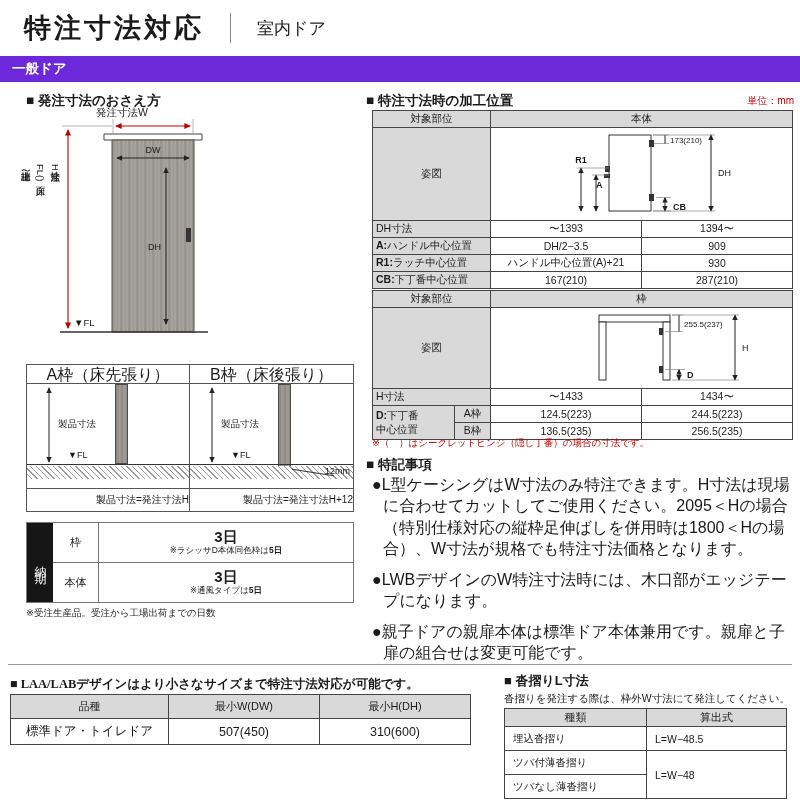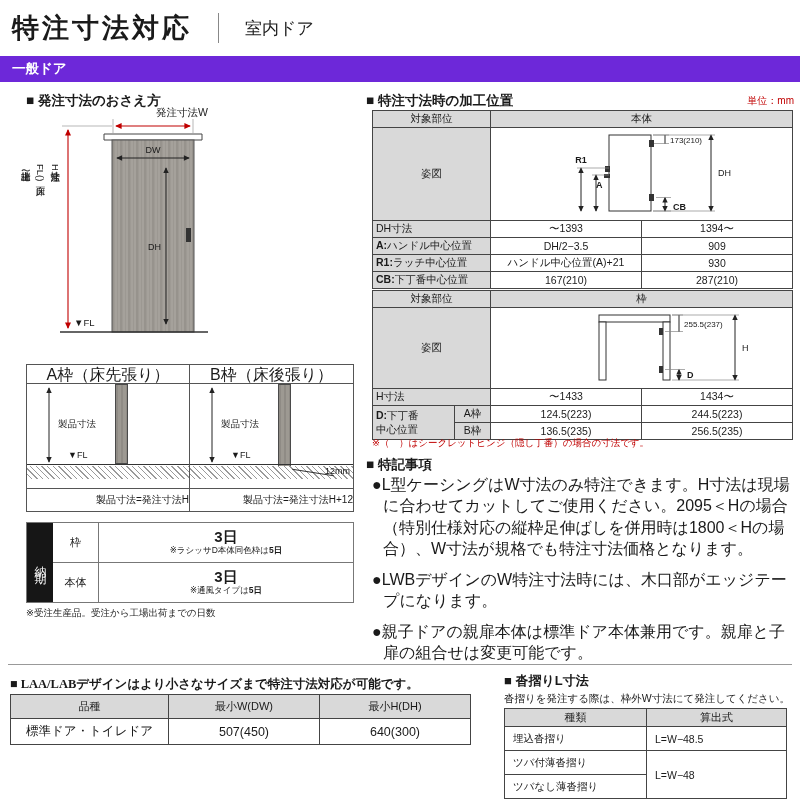--- a/index.html
+++ b/index.html
@@ -2,36 +2,36 @@
 <html><head>
 <meta charset="utf-8">
 <style>
   * { margin:0; padding:0; box-sizing:border-box; }
   html,body { width:800px; height:800px; background:#fff; color:#1a1a1a;
     font-family:"Liberation Sans","DejaVu Sans",sans-serif; }
   .page { position:relative; width:800px; height:800px; overflow:hidden; }
 
   
   .header { position:absolute; left:0; top:0; width:800px; height:56px;
-    display:flex; align-items:center; padding-left:12px; }
+    display:flex; align-items:center; padding-left:24px; }
   .hdr-title { font-size:27px; font-weight:bold; letter-spacing:3px; }
   .hdr-div { width:1px; height:30px; background:#888; margin:0 26px; }
   .hdr-sub { font-size:17px; }
   .catbar { position:absolute; left:0; top:56px; width:800px; height:26px;
     background:#6d28d9; color:#fff; font-size:13.5px; font-weight:bold;
     line-height:26px; padding-left:12px; }
 
   .sec-title { position:absolute; font-size:13.5px; font-weight:bold; }
   .unit { position:absolute; left:690px; top:94px; width:104px; text-align:right;
     font-size:10px; color:#c00000; }
 
   
   .door-wrap { position:absolute; left:16px; top:106px; width:340px; height:252px; }
   .door-wrap svg { position:absolute; left:0; top:0; }
-  .lbl-order-w { position:absolute; left:80px; top:0; width:112px; text-align:right; font-size:10.5px; }
+  .lbl-order-w { position:absolute; left:80px; top:0; width:112px; text-align:left; font-size:10.5px; }
   .v-label { position:absolute; left:2px; top:58px; height:168px; writing-mode:vertical-rl;
     text-orientation:mixed; white-space:pre-line; font-size:9.5px; line-height:1.55; }
   .lbl-fl-door { position:absolute; left:58px; top:211px; font-size:9.5px; }
 
   
   .ab-panel { position:absolute; left:26px; top:364px; width:328px; border:1px solid #555; display:flex; }
   .ab-col { width:50%; }
   .ab-col.first { border-right:1px solid #555; }
   .ab-head { height:19px; border-bottom:1px solid #555; text-align:center; font-size:16px; line-height:19px; }
   .ab-body { height:104px; position:relative; overflow:hidden; }
@@ -360,21 +360,21 @@
       </colgroup>
     <tbody>
         <tr class="hd">
       <td>品種</td>
       <td>最小W(DW)</td>
       <td>最小H(DH)</td>
     </tr>
     <tr class="bd">
       <td>標準ドア・トイレドア</td>
       <td>507(450)</td>
-      <td>640(300)</td>
+      <td>310(600)</td>
     </tr>
   </tbody>
     </table>
 
   <div class="ft-title" style="left:504px; top:672px; font-size:13px;">■ 沓摺りL寸法</div>
   <div class="ft-desc">沓摺りを発注する際は、枠外W寸法にて発注してください。</div>
   <table class="ft ft-kutsu">
     <colgroup>
         <col style="width:142px">
         <col style="width:140px">

